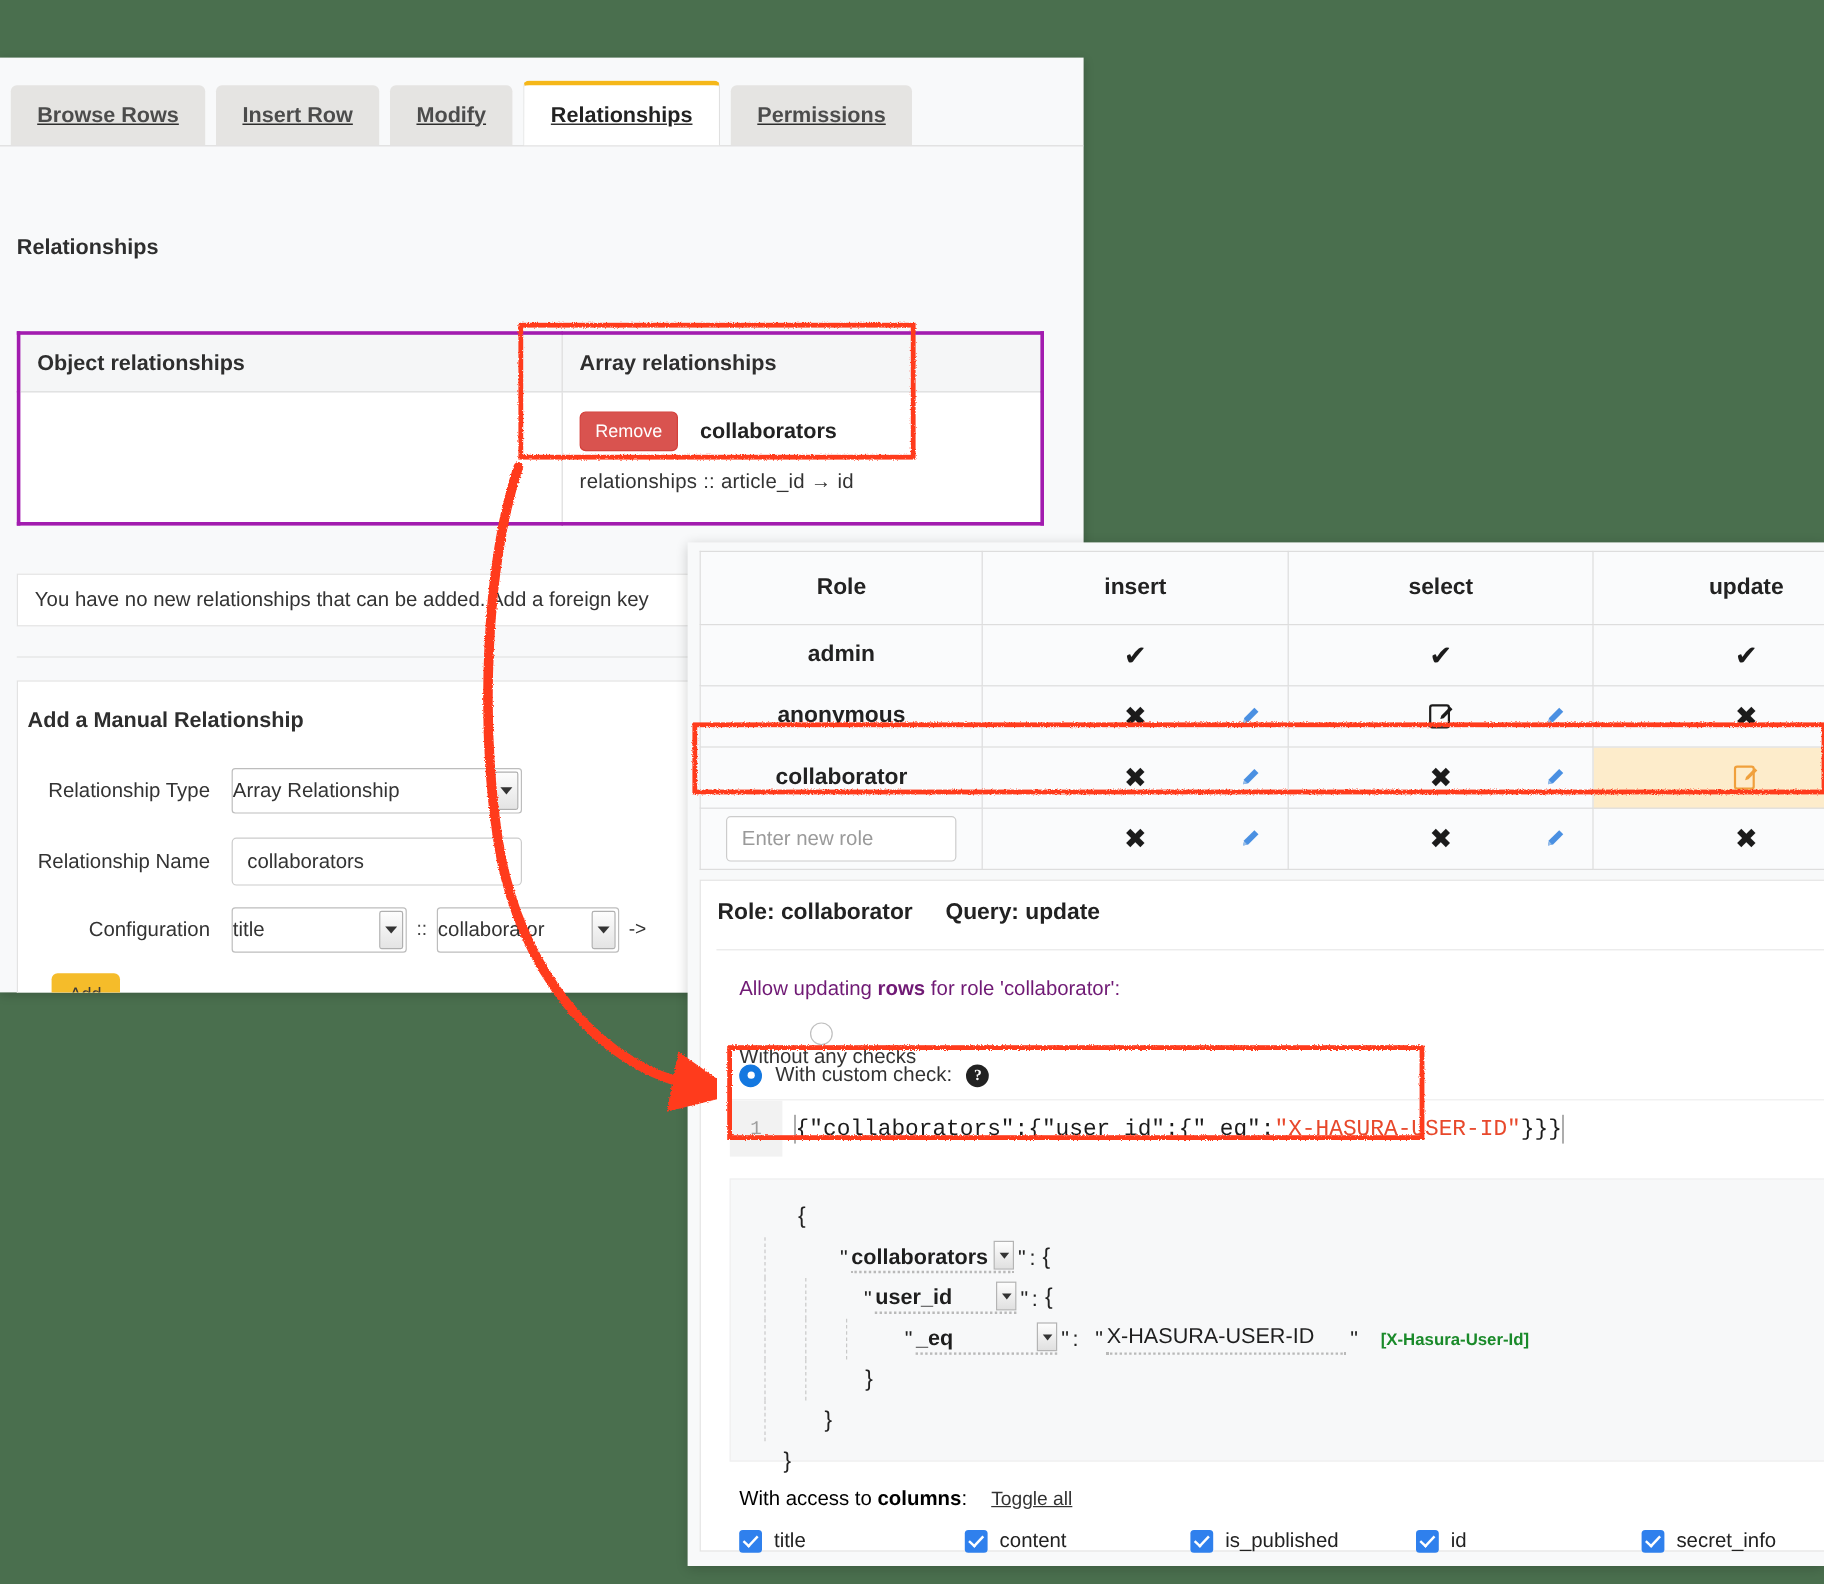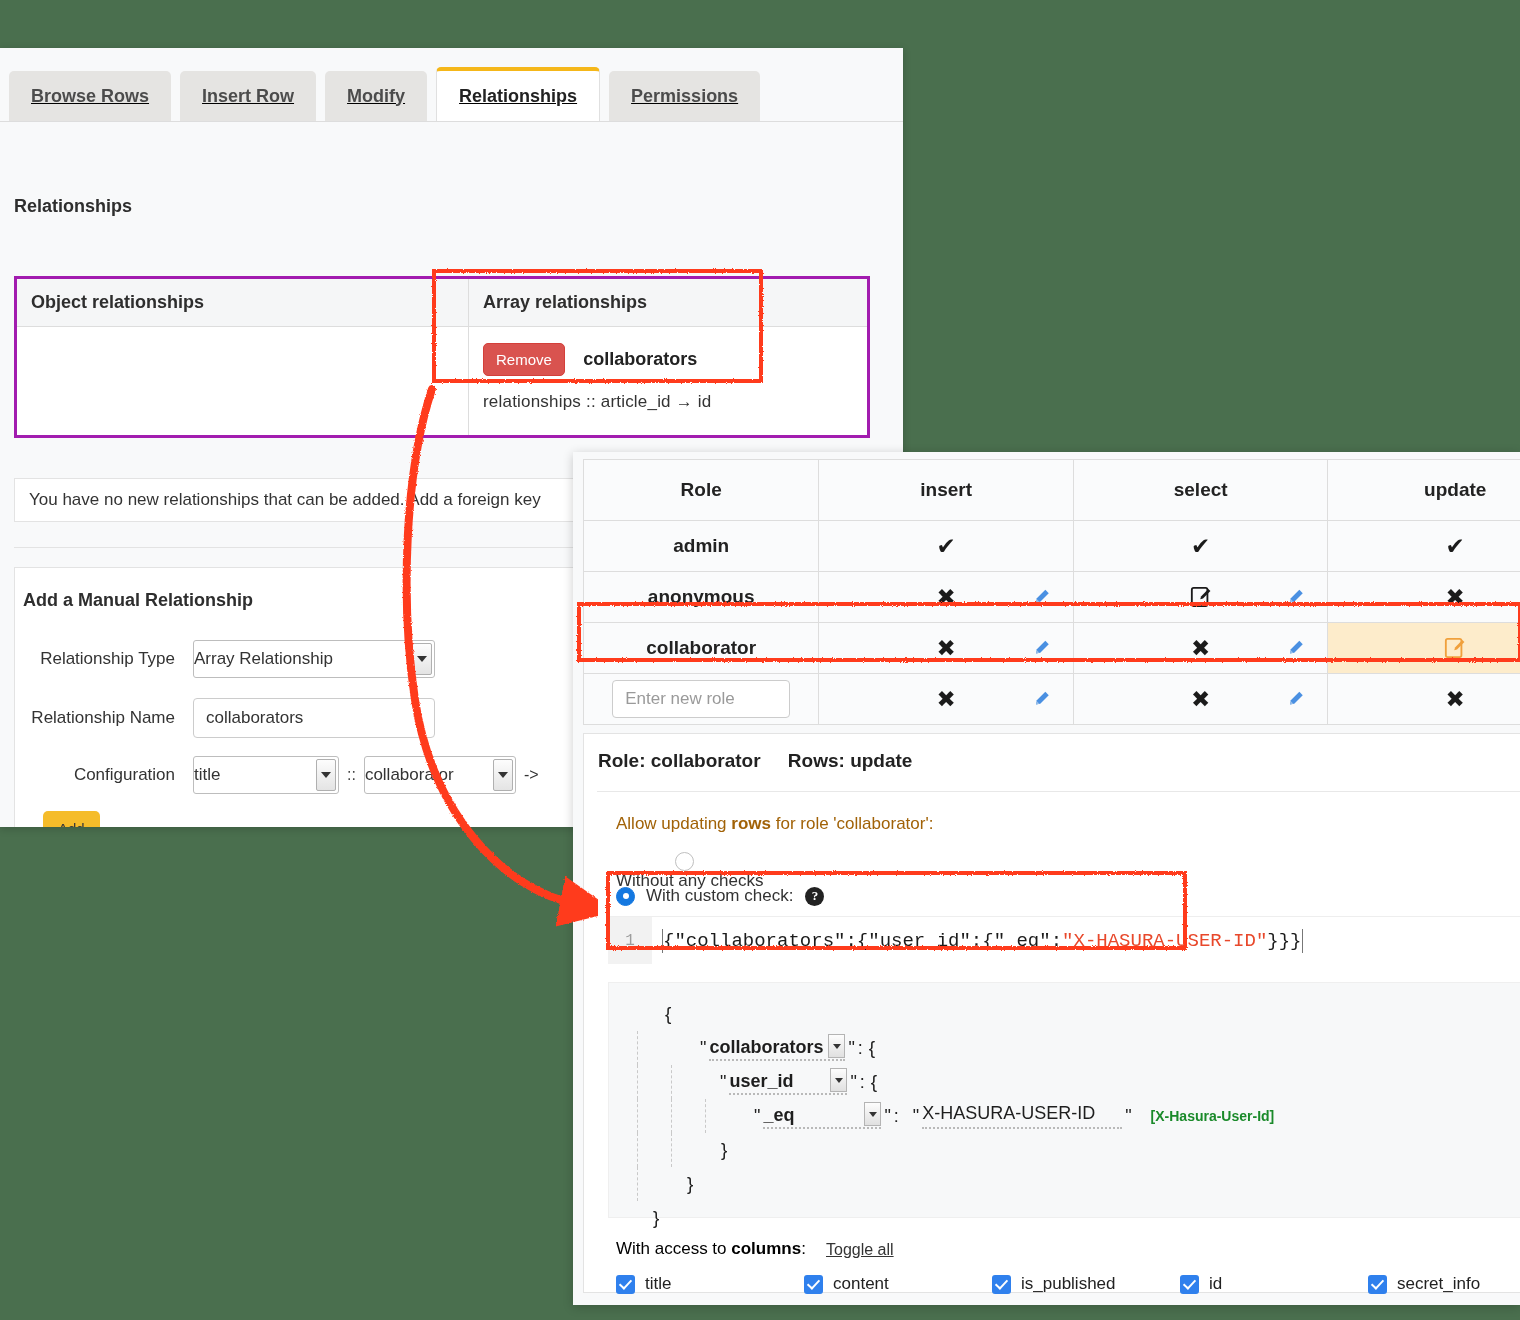--- a/index.html
+++ b/index.html
@@ -216,21 +216,21 @@
   .mark.check::before { content: "\2714"; }
   .mark.cross::before { content: "\2716"; }
   .pencil {
     position: absolute; right: 22px; top: 50%;
     transform: translateY(-50%) ;
     width: 17px; height: 17px; cursor: pointer;
   }
   .noteicon { width: 22px; height: 22px; }
   .cell-update-hl { background: #fdeccb !important; }
   .newrole-input {
-    width: 178px; height: 38px;
+    width: 192px; height: 38px;
     margin: 0 auto;
     background: #fff;
     border: 1px solid #ccc; border-radius: 4px;
     box-sizing: border-box;
     display: flex; align-items: center;
     padding-left: 12px;
     font-size: 17px; color: #9a9a9a;
   }
 
   .perm-detail {
@@ -244,21 +244,21 @@
     position: absolute; left: 14px; top: 16px;
     font-size: 19px; font-weight: bold; color: #222;
   }
   .pd-head .q { margin-left: 22px; }
   .pd-rule {
     position: absolute; left: 13px; top: 57px;
     width: 962px; height: 1px; background: #e8e8e8;
   }
   .pd-sub {
     position: absolute; left: 32px; top: 80px;
-    font-size: 17px; color: #a16207;
+    font-size: 17px; color: #701a75;
   }
   .radio-row {
     position: absolute; left: 32px;
     display: flex; align-items: center;
     font-size: 17px; color: #333;
     cursor: pointer;
   }
   .radio {
     width: 19px; height: 19px; border-radius: 50%;
     border: 1.5px solid #bfbfbf; background: #fff;
@@ -607,21 +607,21 @@
 
         </div>
             </td>
       </tr>
     </tbody>
       </table>
 
     <div class="perm-detail">
       <div class="pd-head">
         <span>Role: collaborator</span>
-        <span class="q">Rows: update</span>
+        <span class="q">Query: update</span>
       </div>
       <div class="pd-rule"></div>
 
       <div class="pd-sub">
         <span>Allow updating </span><b>rows</b><span> for role 'collaborator':</span>
       </div>
 
       <div class="radio-row" style="top:118px;flex-direction:column;">
         <span class="radio"></span>
         <span>Without any checks</span>

